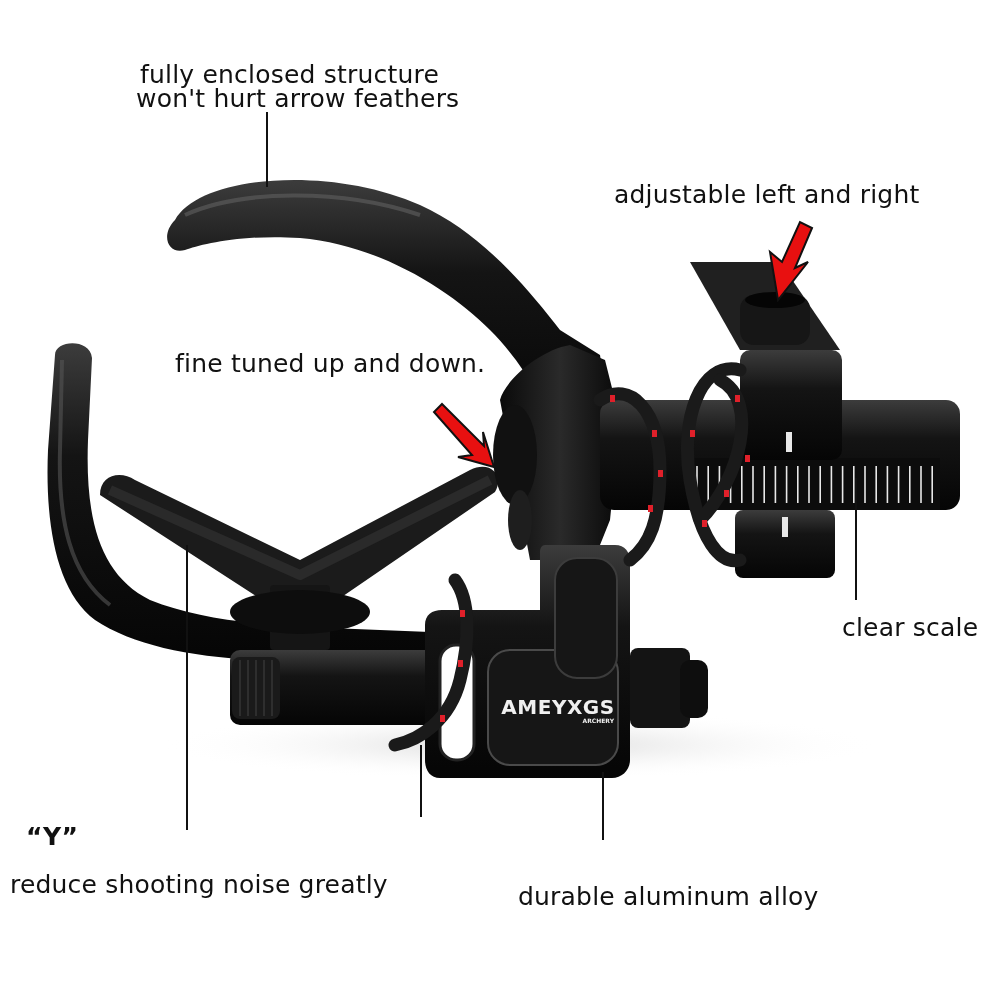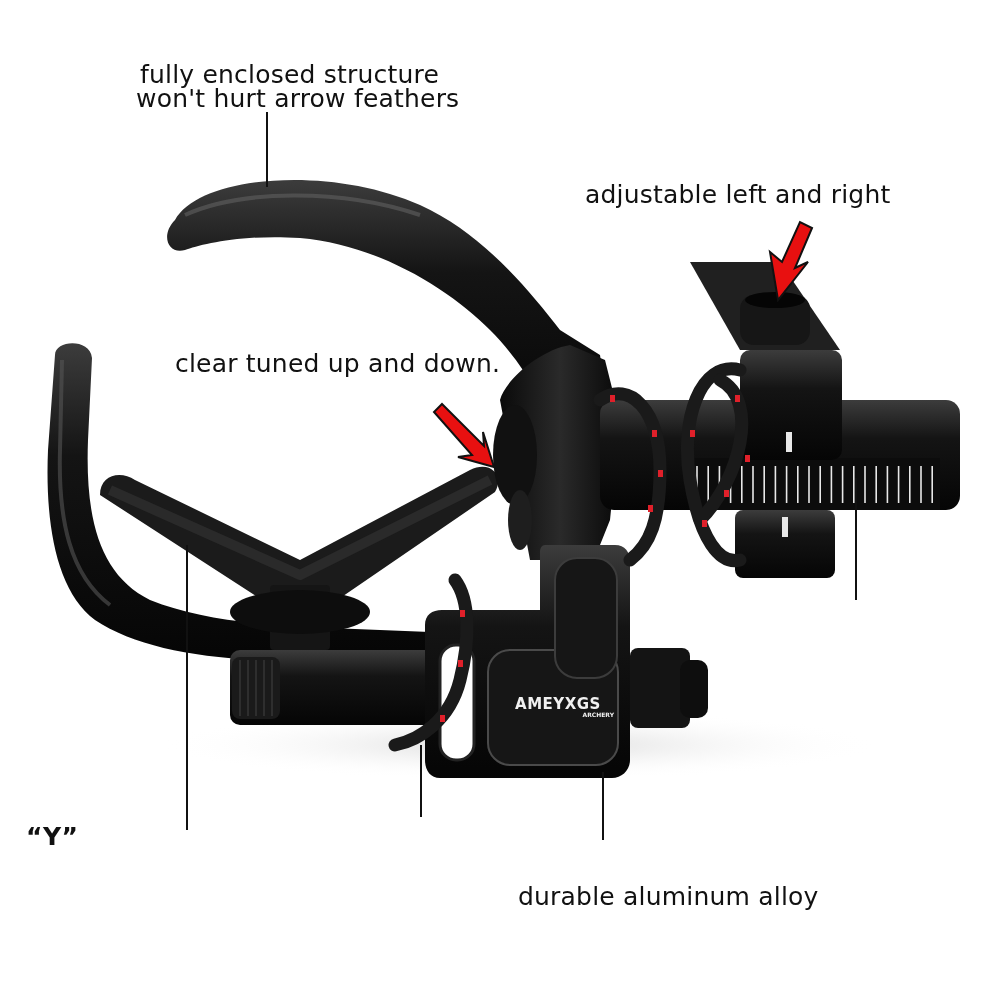--- a/index.html
+++ b/index.html
@@ -131,29 +131,31 @@
 
     <g>
       <path d="M812 228 L 795 268 L 808 262 L 778 300 L 770 252 L 782 262 L 800 222 Z" fill="#e81010" stroke="#111" stroke-width="2" stroke-linejoin="miter"></path>
     </g>
     <g>
       <path d="M442 404 L 484 446 L 483 432 L 494 467 L 458 457 L 472 455 L 434 412 Z" fill="#e81010" stroke="#111" stroke-width="2" stroke-linejoin="miter"></path>
     </g>
   </svg>
 
   <div style="position:absolute; left:498px; top:695px; width:120px; text-align:center; color:#f0f0f0;">
-    <div style="font-family:'DejaVu Sans',sans-serif; font-weight:bold; font-size:15px; letter-spacing:0.5px;">AMEYXGS</div>
+    <div style="font-family:'DejaVu Sans',sans-serif; font-weight:bold; font-size:20px; letter-spacing:0.5px;">AMEYXGS</div>
     <div style="font-family:'DejaVu Sans',sans-serif; font-size:6px; font-weight:bold; text-align:right; margin-right:4px; margin-top:-2px;">ARCHERY</div>
   </div>
 
   <div class="leader" style="left:266px; top:112px; height:75px;"></div>
   <div class="leader" style="left:186px; top:545px; height:285px;"></div>
   <div class="leader" style="left:420px; top:745px; height:72px;"></div>
   <div class="leader" style="left:602px; top:772px; height:68px;"></div>
   <div class="leader" style="left:855px; top:478px; height:122px;"></div>
 
   <div class="label" style="left:140px; top:36px;margin-top:24px;">fully enclosed structure</div>
   <div class="label" style="left:136px; top:84px;">won't hurt arrow feathers</div>
-  <div class="label" style="left:585px; top:180px;text-align:center;">adjustable left and right</div>
-  <div class="label" style="left:175px; top:349px;">clear tuned up and down.</div>
+  <div class="label" style="left:614px; top:180px;text-align:center;">adjustable left and right</div>
+  <div class="label" style="left:175px; top:349px;">fine tuned up and down.</div>
+  <div class="label" style="left:842px; top:613px;">clear scale</div>
   <div class="label" style="left:26px; top:822px; font-weight:bold;">“Y”</div>
+  <div class="label" style="left:10px; top:870px;">reduce shooting noise greatly</div>
   <div class="label" style="left:518px; top:845px;margin-top:37px;">durable aluminum alloy</div>
 </div>
 
 </body></html>

